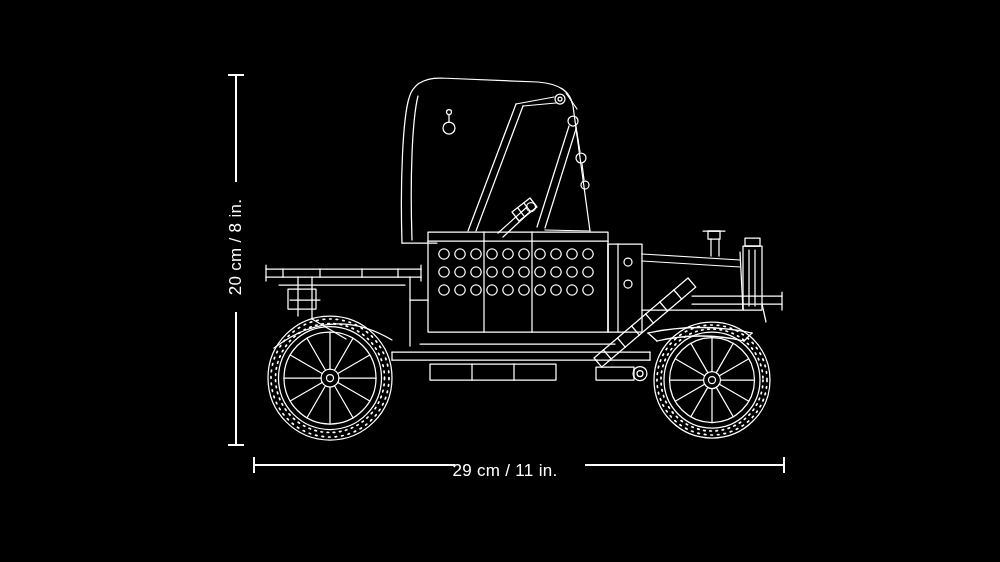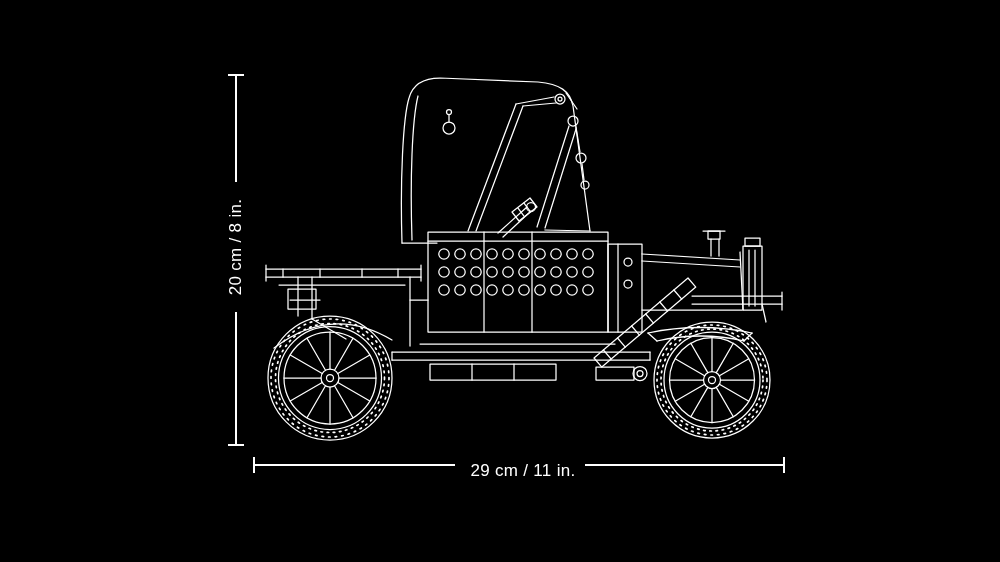--- a/index.html
+++ b/index.html
@@ -231,18 +231,18 @@
     <div class="dim-part" style="left:228px; top:74px; width:16px; height:2px;"></div>
     <div class="dim-part" style="left:235px; top:76px; width:2px; height:106px;"></div>
     <div class="dim-label vertical" style="left:156px; top:237px; width:160px; height:20px;">20 cm / 8 in.</div>
     <div class="dim-part" style="left:235px; top:312px; width:2px; height:132px;"></div>
     <div class="dim-part" style="left:228px; top:444px; width:16px; height:2px;"></div>
   </div>
 
   <div>
     <div class="dim-part" style="left:253px; top:457px; width:2px; height:16px;"></div>
     <div class="dim-part" style="left:255px; top:464px; width:200px; height:2px;"></div>
-    <div class="dim-label" style="left:458px; top:461px; width:130px; height:20px;">29 cm / 11 in.</div>
+    <div class="dim-label" style="left:440px; top:461px; width:130px; height:20px;">29 cm / 11 in.</div>
     <div class="dim-part" style="left:585px; top:464px; width:198px; height:2px;"></div>
     <div class="dim-part" style="left:783px; top:457px; width:2px; height:16px;"></div>
   </div>
 
 </div>
 
 </body></html>

